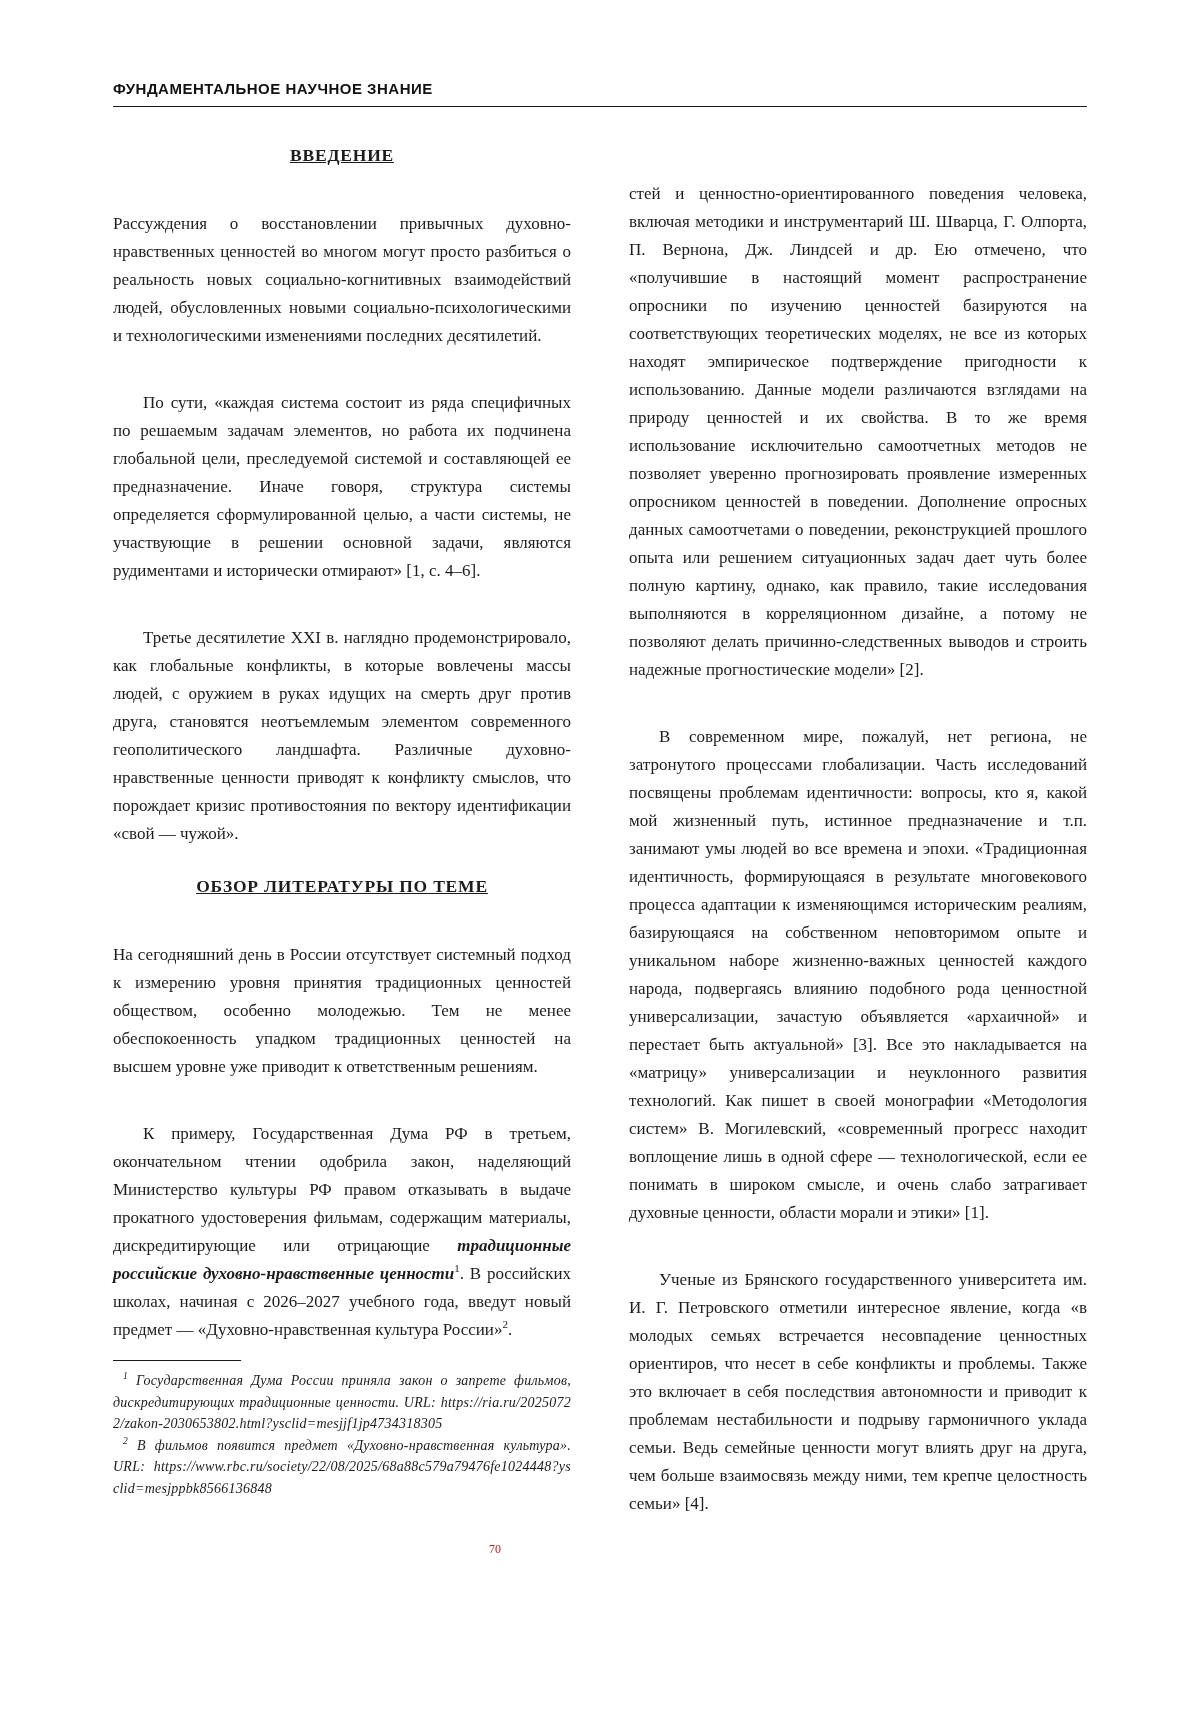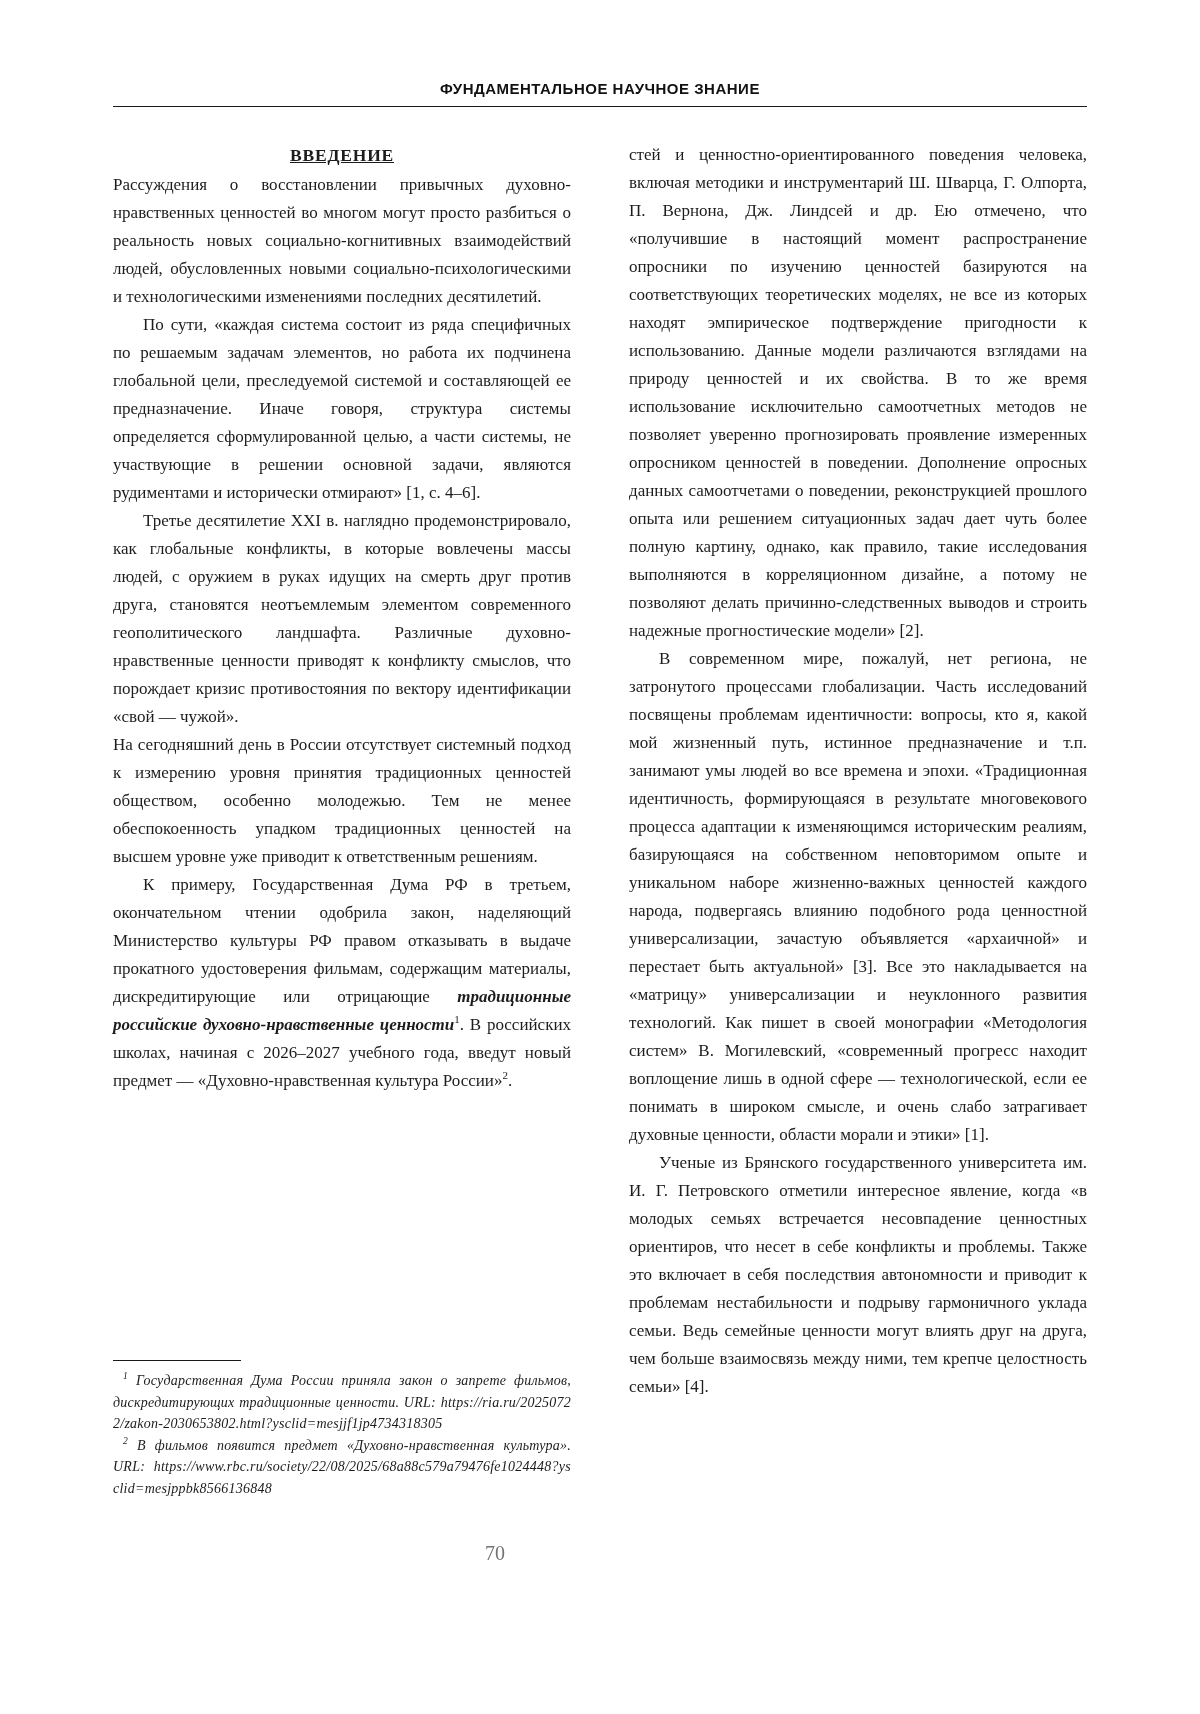--- a/index.html
+++ b/index.html
@@ -17,21 +17,20 @@
     inset: 0;
     padding: 80px 113px 0 113px;
   }
   .running-head {
     font-family: "Liberation Sans", "DejaVu Sans", sans-serif;
     font-weight: bold;
     font-size: 15px;
     letter-spacing: 0.5px;
     color: #111;
     padding-bottom: 9px;
-    text-align: center;
   }
   .head-rule {
     border: none;
     border-top: 1.6px solid #1a1a1a;
     margin-bottom: 34px;
   }
   .columns {
     display: flex;
     gap: 58px;
   }
@@ -49,21 +48,21 @@
   }
   .section-title {
     text-align: center;
     font-size: 17.5px;
     font-weight: bold;
     letter-spacing: 0.8px;
     margin-bottom: 2px;
     text-decoration: underline;
   }
   .section-title.spaced { margin-top: 24px; }
-  .para { text-indent: 0; }
+  .para { text-indent: 0; margin-top: 39px; }
   .para.indent { text-indent: 30px; }
   .emphasis { font-weight: bold; font-style: italic; }
   sup.fn-ref {
     font-size: 11px;
     vertical-align: super;
     line-height: 0;
   }
   .footnotes {
     margin-top: auto;
     padding-top: 6px;
@@ -89,40 +88,41 @@
     vertical-align: super;
     line-height: 0;
   }
   .footnote .fn-url { word-break: break-all; }
   .page-number {
     position: absolute;
     top: 1542px;
     left: 0;
     width: 990px; 
     text-align: center;
-    font-size: 20px;
-    color: #737373;
+    font-size: 12px;
+    color: #b91c1c;
   }
 </style>
 </head>
 <body>
 
 <div class="page">
 
   <div class="running-head">ФУНДАМЕНТАЛЬНОЕ НАУЧНОЕ ЗНАНИЕ</div>
   <hr class="head-rule">
 
   <div class="columns">
 
     <div class="col col-left">
       <div class="section-title">ВВЕДЕНИЕ</div>
       <p class="para">Рассуждения о восстановлении привычных духовно-нравственных ценностей во многом могут просто разбиться о реальность новых социально-когнитивных взаимодействий людей, обусловленных новыми социально-психологическими и технологическими изменениями последних десятилетий.</p>
       <p class="para indent">По сути, «каждая система состоит из ряда специфичных по решаемым задачам элементов, но работа их подчинена глобальной цели, преследуемой системой и составляющей ее предназначение. Иначе говоря, структура системы определяется сформулированной целью, а части системы, не участвующие в решении основной задачи, являются рудиментами и исторически отмирают» [1, с. 4–6].</p>
       <p class="para indent">Третье десятилетие XXI в. наглядно продемонстрировало, как глобальные конфликты, в которые вовлечены массы людей, с оружием в руках идущих на смерть друг против друга, становятся неотъемлемым элементом современного геополитического ландшафта. Различные духовно-нравственные ценности приводят к конфликту смыслов, что порождает кризис противостояния по вектору идентификации «свой — чужой».</p>
 
+      <div class="section-title spaced">ОБЗОР ЛИТЕРАТУРЫ ПО ТЕМЕ</div>
       <p class="para">На сегодняшний день в России отсутствует системный подход к измерению уровня принятия традиционных ценностей обществом, особенно молодежью. Тем не менее обеспокоенность упадком традиционных ценностей на высшем уровне уже приводит к ответственным решениям.</p>
 
       <p class="para indent"><span>К примеру, Государственная Дума РФ в третьем, окончательном чтении одобрила закон, наделяющий Министерство культуры РФ правом отказывать в выдаче прокатного удостоверения фильмам, содержащим материалы, дискредитирующие или отрицающие </span><span class="emphasis">традиционные российские духовно-нравственные ценности</span><sup class="fn-ref">1</sup><span>. В российских школах, начиная с 2026–2027 учебного года, введут новый предмет — «Духовно-нравственная культура России»</span><sup class="fn-ref">2</sup><span>.</span></p>
 
 
       <div class="footnotes">
         <hr class="footnote-rule">
         <p class="footnote"><sup>1</sup> <span class="fn-body">Государственная Дума России приняла закон о запрете фильмов, дискредитирующих традиционные ценности. URL: </span><span class="fn-url">https://ria.ru/20250722/zakon-2030653802.html?ysclid=mesjjf1jp4734318305</span></p>
         <p class="footnote"><sup>2</sup> <span class="fn-body">В фильмов появится предмет «Духовно-нравственная культура». URL: </span><span class="fn-url">https://www.rbc.ru/society/22/08/2025/68a88c579a79476fe1024448?ysclid=mesjppbk8566136848</span></p>
       </div>

